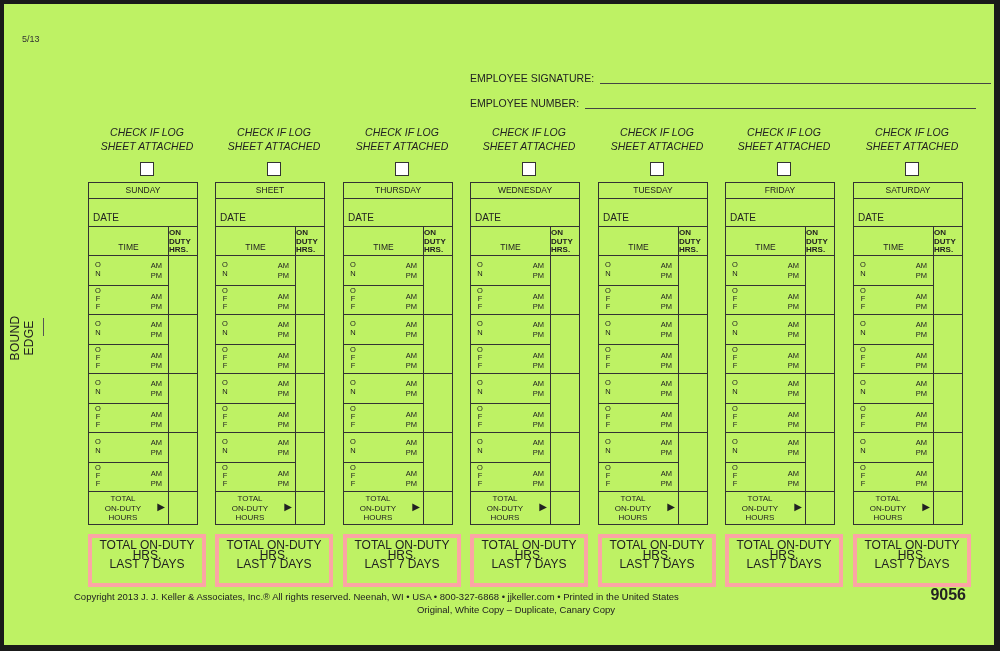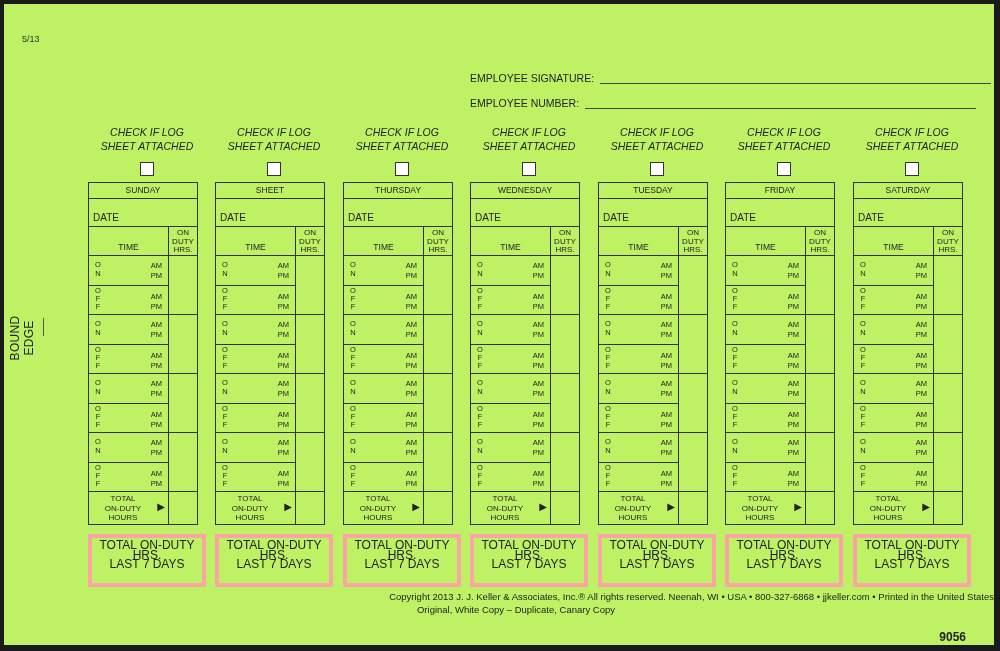--- a/index.html
+++ b/index.html
@@ -38,42 +38,42 @@
   }
   .log .dayname {
     height: 16px; border-bottom: 1px solid #333; text-align: center;
     font-size: 8.5px; line-height: 15px;
   }
   .log .date { height: 28px; border-bottom: 1px solid #333; position: relative; }
   .log .date span { position: absolute; left: 4px; bottom: 3px; font-size: 10px; }
   .log .thead { height: 29px; border-bottom: 1px solid #333; display: flex; }
   .log .thead .time { width: 80px; border-right: 1px solid #333; position: relative; }
   .log .thead .time span { position: absolute; bottom: 3px; width: 100%; text-align: center; font-size: 8.5px; margin-top: 16px; }
-  .log .thead .hrs { flex: 1; text-align: center; font-size: 8px; line-height: 8.5px; padding-top: 2px; }
+  .log .thead .hrs { flex: 1; text-align: left; font-size: 8px; line-height: 8.5px; padding-top: 2px; font-weight: bold; }
   .log .rows { display: flex; }
   .log .rows .tcol { width: 80px; border-right: 1px solid #333; }
   .log .rows .hcol { flex: 1; }
   .log .hcell { height: 59px; border-bottom: 1px solid #333; }
   .log .hcell.tot { height: 33px; border-bottom: none; }
   .trow { height: 29.5px; border-bottom: 1px solid #333; position: relative; font-size: 7.5px; }
   .trow .lt { position: absolute; left: 5px; top: 4px; line-height: 9px; width: 8px; text-align: center; }
   .trow.off .lt { top: 1px; line-height: 8px; }
   .trow .rt { position: absolute; right: 6px; top: 5px; line-height: 10px; }
   .trow.off .rt { top: 6px; }
   .total-cell { height: 33px; position: relative; font-size: 8px; text-align: center; line-height: 9.5px; padding-top: 1px; }
   .total-cell .txt { position: absolute; left: 4px; width: 60px; top: 2px; }
   .total-cell .arrow { position: absolute; right: 3px; top: 10px; font-size: 10px; }
 
   .last7 {
     position: absolute; top: 530px; left: 0; width: 118px; height: 53px;
     border: 4px solid #fca5a5; text-align: center; font-size: 12px; line-height: 9.5px; padding-top: 3px;
   }
-  .footer1 { position: absolute; top: 587px; left: 0; width: 100%; text-align: right; font-size: 9.5px; }
+  .footer1 { position: absolute; top: 587px; left: 0; width: 100%; text-align: left; font-size: 9.5px; padding-left: 70px; }
   .footer2 { position: absolute; top: 600px; left: 0; width: 100%; text-align: center; font-size: 9.5px; padding-left: 34px; }
-  .form-no { position: absolute; right: 28px; top: 626px; font-size: 12px; font-weight: bold; }
+  .form-no { position: absolute; right: 28px; top: 582px; font-size: 16px; font-weight: bold; }
 </style>
 </head>
 <body>
 
 <div class="page">
   <div class="revision">5/13</div>
   <div class="bound-edge">BOUND EDGE</div>
   <div class="bound-mark"></div>
 
   <div class="sig-row sig1">

